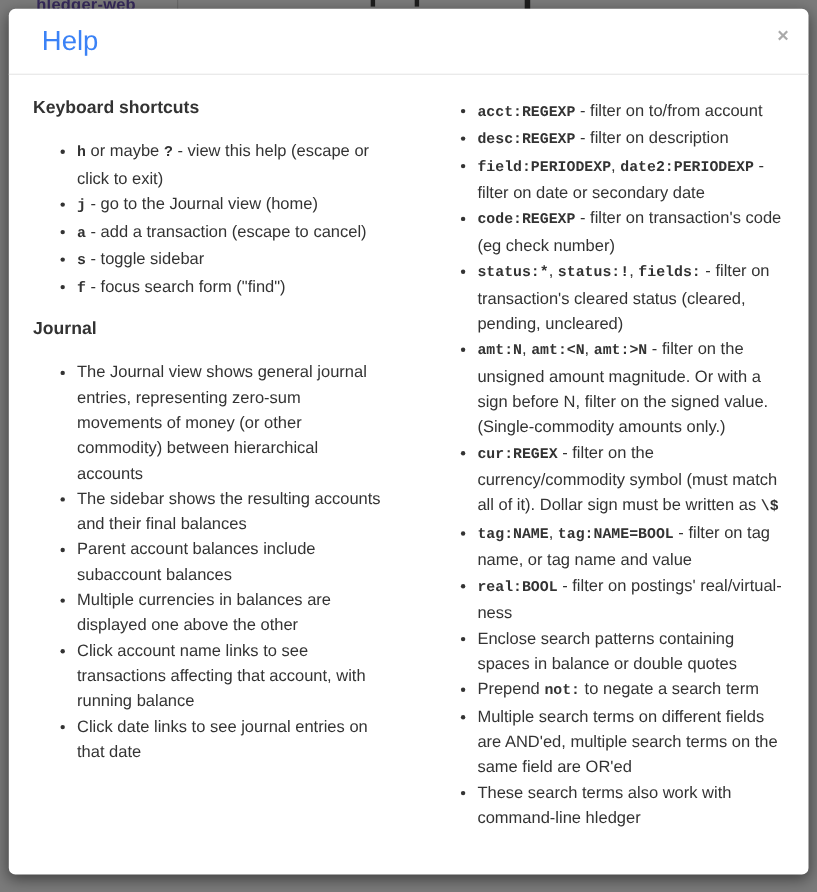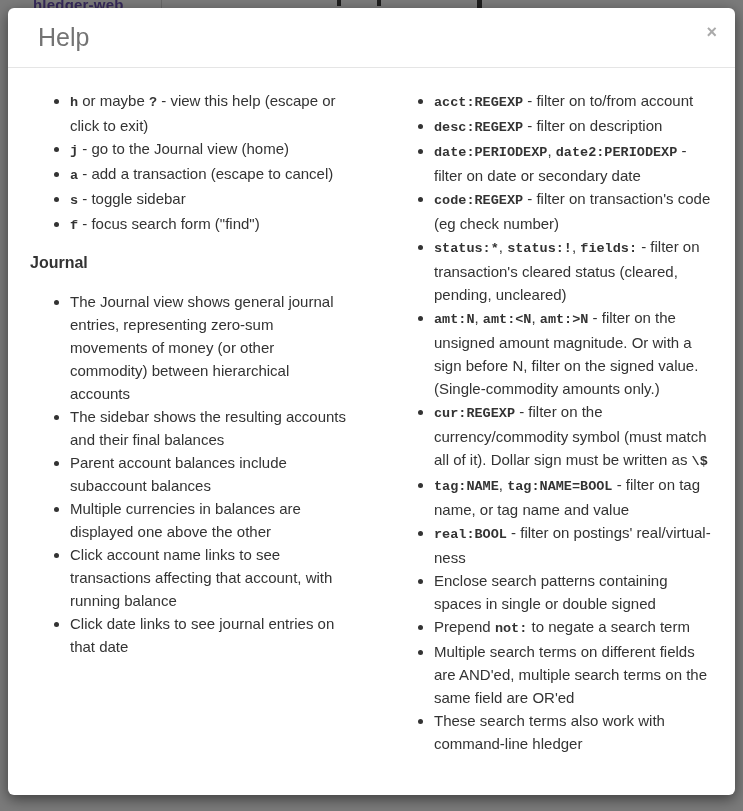--- a/index.html
+++ b/index.html
@@ -26,21 +26,21 @@
 
   
   .modal {
     position:absolute; left:8px; top:8px; width:727px; height:787px;
     background:#ffffff; border-radius:6px;
     box-shadow:0 4px 14px rgba(0,0,0,0.5);
   }
   .modal-header { position:relative; height:60px; border-bottom:1px solid #e5e5e5; }
   .modal-title {
     position:absolute; left:30px; top:14px; margin:0;
-    font-size:25px; font-weight:400; color:#737373; line-height:30px;
+    font-size:25px; font-weight:400; color:#3b82f6; line-height:30px;
   }
   .close-btn {
     position:absolute; right:18px; top:15px;
     background:none; border:none; padding:0; cursor:pointer;
     font-size:18px; font-weight:700; color:#aaaaaa; line-height:18px;
     font-family:"Liberation Sans", sans-serif;
   }
 
   .modal-body { position:relative; height:726px; }
   .col { position:absolute; top:21px; }
@@ -76,20 +76,21 @@
   <div class="frag f3"></div>
 </div>
 
 <div class="modal">
   <div class="modal-header">
     <h2 class="modal-title">Help</h2>
     <button class="close-btn">×</button>
   </div>
   <div class="modal-body">
     <div class="col col-left">
+        <div class="sec-heading">Keyboard shortcuts</div>
         <ul>
           <li><code>h</code><span> or maybe </span><code>?</code><span> - view this help (escape or click to exit)</span></li>
           <li><code>j</code><span> - go to the Journal view (home)</span></li>
           <li><code>a</code><span> - add a transaction (escape to cancel)</span></li>
           <li><code>s</code><span> - toggle sidebar</span></li>
           <li><code>f</code><span> - focus search form ("find")</span></li>
         </ul>
         <div class="sec-heading">Journal</div>
         <ul>
           <li><span>The Journal view shows general journal entries, representing zero-sum movements of money (or other commodity) between hierarchical accounts</span></li>
@@ -97,27 +98,27 @@
           <li><span>Parent account balances include subaccount balances</span></li>
           <li><span>Multiple currencies in balances are displayed one above the other</span></li>
           <li><span>Click account name links to see transactions affecting that account, with running balance</span></li>
           <li><span>Click date links to see journal entries on that date</span></li>
         </ul>
       </div>
     <div class="col col-right">
         <ul>
           <li><code>acct:REGEXP</code><span> - filter on to/from account</span></li>
           <li><code>desc:REGEXP</code><span> - filter on description</span></li>
-          <li><code>date:PERIODEXP</code><span>, </span><code>date2:PERIODEXP</code><span> - filter on date or secondary date</span></li>
+          <li><code>field:PERIODEXP</code><span>, </span><code>date2:PERIODEXP</code><span> - filter on date or secondary date</span></li>
           <li><code>code:REGEXP</code><span> - filter on transaction's code (eg check number)</span></li>
           <li><code>status:*</code><span>, </span><code>status:!</code><span>, </span><code>fields:</code><span> - filter on transaction's cleared status (cleared, pending, uncleared)</span></li>
           <li><code>amt:N</code><span>, </span><code>amt:&lt;N</code><span>, </span><code>amt:&gt;N</code><span> - filter on the unsigned amount magnitude. Or with a sign before N, filter on the signed value. (Single-commodity amounts only.)</span></li>
-          <li><code>cur:REGEXP</code><span> - filter on the currency/commodity symbol (must match all of it). Dollar sign must be written as </span><code>\$</code></li>
+          <li><code>cur:REGEX</code><span> - filter on the currency/commodity symbol (must match all of it). Dollar sign must be written as </span><code>\$</code></li>
           <li><code>tag:NAME</code><span>, </span><code>tag:NAME=BOOL</code><span> - filter on tag name, or tag name and value</span></li>
           <li><code>real:BOOL</code><span> - filter on postings' real/virtual-ness</span></li>
-          <li><span>Enclose search patterns containing spaces in single or double signed</span></li>
+          <li><span>Enclose search patterns containing spaces in balance or double quotes</span></li>
           <li><span>Prepend </span><code>not:</code><span> to negate a search term</span></li>
           <li><span>Multiple search terms on different fields are AND'ed, multiple search terms on the same field are OR'ed</span></li>
           <li><span>These search terms also work with command-line hledger</span></li>
         </ul>
       </div>
   </div>
 </div>
 
 </body></html>

